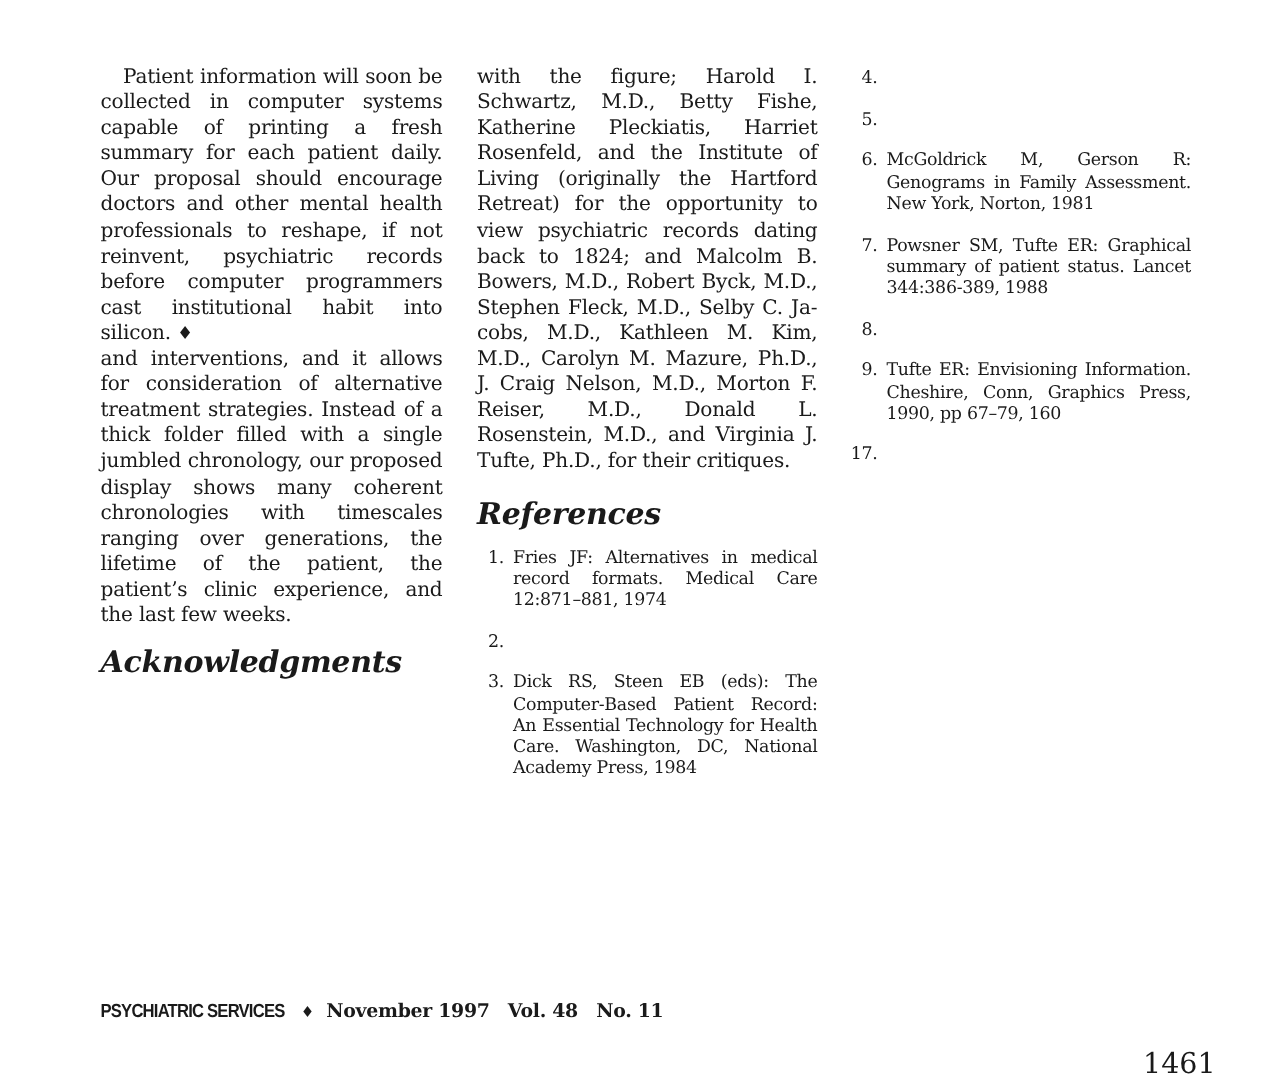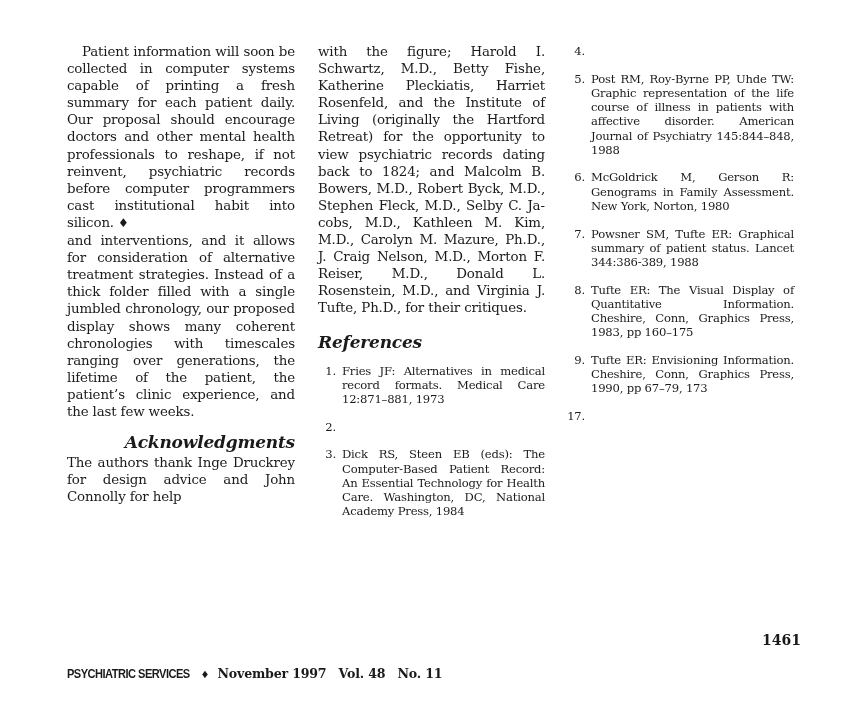--- a/index.html
+++ b/index.html
@@ -6,84 +6,81 @@
   body {
     width: 850px; height: 719px; background: #ffffff; position: relative; overflow: hidden;
     font-family: "DejaVu Serif", "Liberation Serif", serif; color: #1a1a1a;
   }
   .col { position: absolute; top: 43px; font-size: 13.4px; line-height: 17.1px; letter-spacing: -0.15px; }
   .col1 { left: 67px; width: 228px; }
   .col2 { left: 318px; width: 227px; }
   .col3 { left: 567px; width: 227px; }
   .para { text-align: justify; hyphens: manual; margin: 0; }
   .indent { text-indent: 15px; }
-  .sec-title { font-style: italic; font-weight: bold; font-size: 17px; margin: 0; letter-spacing: -0.2px; }
+  .sec-title { font-style: italic; font-weight: bold; font-size: 20px; margin: 0; letter-spacing: -0.2px; }
   .diamond { font-size: 12px; }
   .refs { list-style: none; padding: 0; margin: 0; font-size: 11.6px; line-height: 14.2px; letter-spacing: -0.2px; }
   .ref { display: flex; margin-bottom: 13.5px; }
   .ref-num { width: 24px; flex: 0 0 24px; text-align: right; padding-right: 6px; box-sizing: border-box; }
   .ref-text { flex: 1; text-align: justify; }
   .footer-left { position: absolute; left: 67px; top: 666px; font-size: 12.6px; font-weight: bold; letter-spacing: -0.2px; white-space: nowrap; }
   .journal { font-family: "Liberation Sans Narrow", "Liberation Sans", sans-serif; font-weight: bold; letter-spacing: -0.6px; transform: scaleX(0.88); display: inline-block; transform-origin: left; margin-right: -14px; }
-  .footer-right { position: absolute; left: 762px; top: 632px; font-size: 14px; font-weight: bold; }
+  .footer-right { position: absolute; left: 762px; top: 698px; font-size: 19px; font-weight: normal; }
   .footer-sep { font-size: 10px; margin: 0 4px; }
   .gap { display: inline-block; width: 8px; }
 </style>
 </head>
 <body>
 
 <div class="col col1">
   <p class="para indent"><span>Patient information will soon be col­lected in computer systems capable of printing a fresh summary for each pa­tient daily. Our proposal should en­courage doctors and other mental health professionals to reshape, if not reinvent, psychiatric records before computer programmers cast institu­tional habit into silicon.</span> <span class="diamond">♦</span></p>
   <p class="para">and interventions, and it allows for consideration of alternative treatment strategies. Instead of a thick folder filled with a single jumbled chronolo­gy, our proposed display shows many coherent chronologies with timescales ranging over generations, the lifetime of the patient, the patient’s clinic ex­perience, and the last few weeks.</p>
-  <p class="sec-title" style="margin-top:14px;margin-bottom:3px;text-align:right;">Acknowledgments</p>
-  <p class="para">The authors thank Inge Druckrey for de­sign advice and John Connolly for help</p>
+  <p class="sec-title" style="margin-top:14px;margin-bottom:3px;">Acknowledgments</p>
 </div>
 
 <div class="col col2">
   <p class="para">with the figure; Harold I. Schwartz, M.D., Betty Fishe, Katherine Pleckiatis, Harriet Rosenfeld, and the Institute of Living (originally the Hartford Retreat) for the opportunity to view psychiatric records dating back to 1824; and Mal­colm B. Bowers, M.D., Robert Byck, M.D., Stephen Fleck, M.D., Selby C. Ja­cobs, M.D., Kathleen M. Kim, M.D., Carolyn M. Mazure, Ph.D., J. Craig Nel­son, M.D., Morton F. Reiser, M.D., Don­ald L. Rosenstein, M.D., and Virginia J. Tufte, Ph.D., for their critiques.</p>
   <p class="sec-title" style="margin-top:17px;margin-bottom:13px;">References</p>
   <ol class="refs">
     <li class="ref">
         <span class="ref-num">1.</span>
-        <span class="ref-text">Fries JF: Alternatives in medical record formats. Medical Care 12:871–881, 1973</span>
+        <span class="ref-text">Fries JF: Alternatives in medical record formats. Medical Care 12:871–881, 1974</span>
       </li>
     <li class="ref">
         <span class="ref-num">2.</span>
       </li>
     <li class="ref">
         <span class="ref-num">3.</span>
         <span class="ref-text">Dick RS, Steen EB (eds): The Computer-Based Patient Record: An Essential Tech­nology for Health Care. Washington, DC, National Academy Press, 1984</span>
       </li>
   </ol>
 </div>
 
 <div class="col col3" style="top:44px;">
   <ol class="refs">
     <li class="ref">
         <span class="ref-num">4.</span>
       </li>
     <li class="ref">
         <span class="ref-num">5.</span>
-        <span class="ref-text">Post RM, Roy-Byrne PP, Uhde TW: Graphic representation of the life course of illness in patients with affective disor­der. American Journal of Psychiatry 145:844–848, 1988</span>
       </li>
     <li class="ref">
         <span class="ref-num">6.</span>
-        <span class="ref-text">McGoldrick M, Gerson R: Genograms in Family Assessment. New York, Norton, 1980</span>
+        <span class="ref-text">McGoldrick M, Gerson R: Genograms in Family Assessment. New York, Norton, 1981</span>
       </li>
     <li class="ref">
         <span class="ref-num">7.</span>
         <span class="ref-text">Powsner SM, Tufte ER: Graphical sum­mary of patient status. Lancet 344:386-389, 1988</span>
       </li>
     <li class="ref">
         <span class="ref-num">8.</span>
-        <span class="ref-text">Tufte ER: The Visual Display of Quantita­tive Information. Cheshire, Conn, Graph­ics Press, 1983, pp 160–175</span>
       </li>
     <li class="ref">
         <span class="ref-num">9.</span>
-        <span class="ref-text">Tufte ER: Envisioning Information. Cheshire, Conn, Graphics Press, 1990, pp 67–79, 173</span>
+        <span class="ref-text">Tufte ER: Envisioning Information. Cheshire, Conn, Graphics Press, 1990, pp 67–79, 160</span>
       </li>
     <li class="ref">
         <span class="ref-num">17.</span>
       </li>
   </ol>
 </div>
 
 <div class="footer-left">
   <span class="journal">PSYCHIATRIC SERVICES</span>
   <span class="footer-sep">♦</span>

